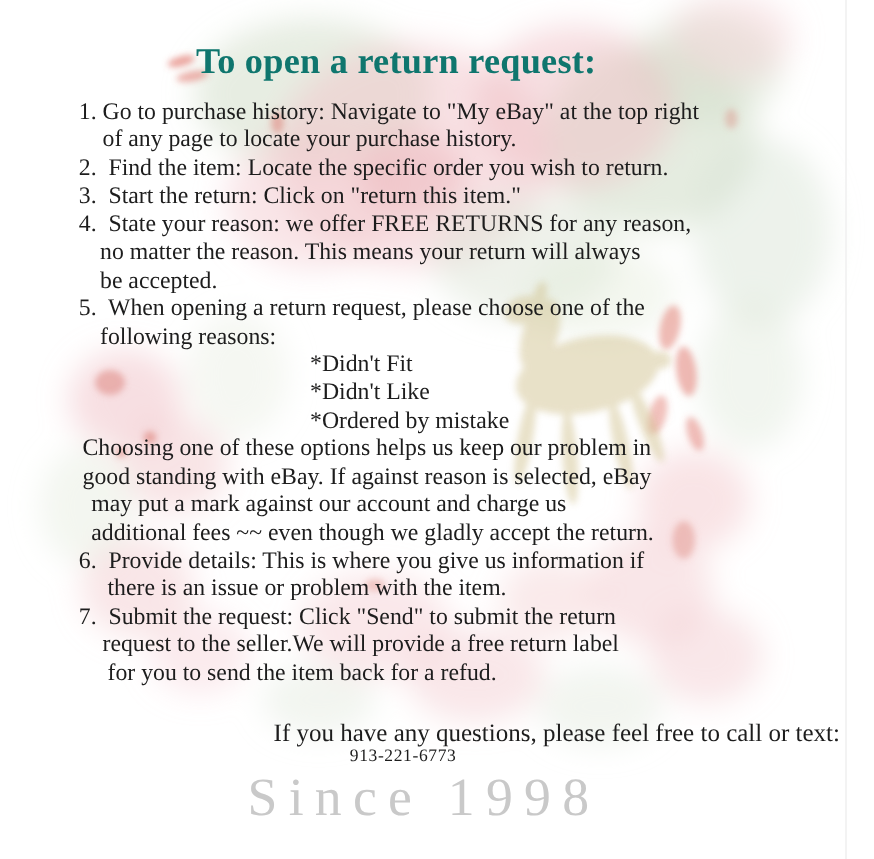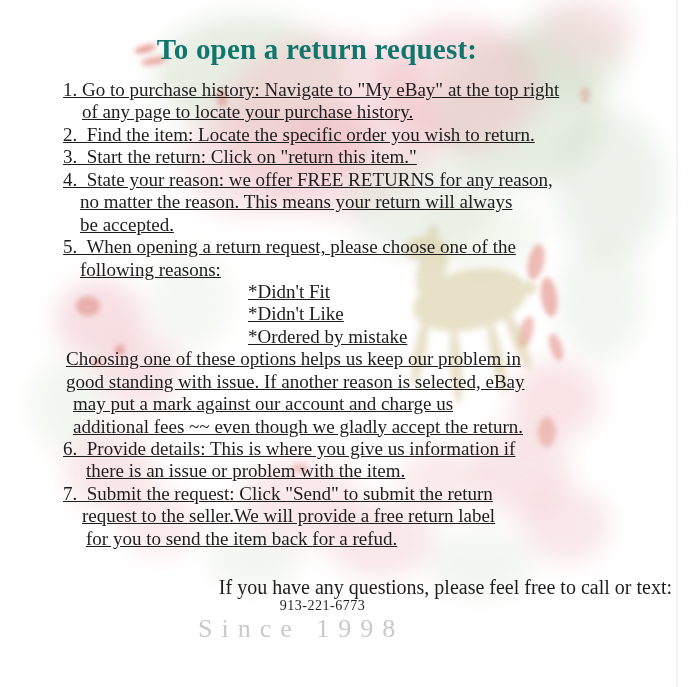--- a/index.html
+++ b/index.html
@@ -11,42 +11,42 @@
     font-family:"Liberation Serif", serif;
     color:#1d1d1d;
   }
   .bg{position:absolute;left:0;top:0;width:699px;height:687px;}
   .title{
     position:absolute;top:33px;left:0;width:634px;margin:0;
     text-align:center;
     font-size:29px;font-weight:bold;letter-spacing:0.2px;
     color:#0f766e;
   }
-  .body{position:absolute;top:79px;left:0;width:699px;text-decoration:underline;}
+  .body{position:absolute;top:79px;left:0;width:699px;}
   .ln{
     white-space:pre;
     font-size:19px;line-height:22.45px;height:22.45px;
     letter-spacing:0px;
   }
   .s  {padding-left:63px;}
   .c1 {padding-left:82px;}
   .c5 {padding-left:80px;}
   .star{padding-left:248px;}
   .p  {padding-left:66px;}
   .p2 {padding-left:73px;}
   .c6 {padding-left:86px;}
   .c7 {padding-left:82px;}
   .wm-brand{
     position:absolute;top:538px;left:60px;
     font-size:47px;letter-spacing:4px;white-space:nowrap;
     color:#c6c6c6;
   }
   .wm-since{
     position:absolute;top:614px;left:198px;
-    font-size:26px;letter-spacing:9px;white-space:nowrap;
+    font-size:43px;letter-spacing:9px;white-space:nowrap;
     color:#c9c9c9;
   }
   .contact{
     position:absolute;top:576px;left:0;width:672px;
     text-align:right;font-size:20px;
   }
   .phone{
     position:absolute;top:598px;left:0;width:645px;
     text-align:center;font-size:14px;letter-spacing:0.5px;
   }
@@ -136,21 +136,21 @@
     <div class="ln s">3.  Start the return: Click on "return this item."</div>
     <div class="ln s">4.  State your reason: we offer FREE RETURNS for any reason,</div>
     <div class="ln c5">no matter the reason. This means your return will always</div>
     <div class="ln c5">be accepted.</div>
     <div class="ln s">5.  When opening a return request, please choose one of the</div>
     <div class="ln c5">following reasons:</div>
     <div class="ln star">*Didn't Fit</div>
     <div class="ln star">*Didn't Like</div>
     <div class="ln star">*Ordered by mistake</div>
     <div class="ln p">Choosing one of these options helps us keep our problem in</div>
-    <div class="ln p">good standing with issue. If another reason is selected, eBay</div>
+    <div class="ln p">good standing with eBay. If against reason is selected, eBay</div>
     <div class="ln p2">may put a mark against our account and charge us</div>
     <div class="ln p2">additional fees ~~ even though we gladly accept the return.</div>
     <div class="ln s">6.  Provide details: This is where you give us information if</div>
     <div class="ln c6">there is an issue or problem with the item.</div>
     <div class="ln s">7.  Submit the request: Click "Send" to submit the return</div>
     <div class="ln c7">request to the seller.We will provide a free return label</div>
     <div class="ln c6">for you to send the item back for a refud.</div>
   </div>
 
   <div class="contact">If you have any questions, please feel free to call or text:</div>

